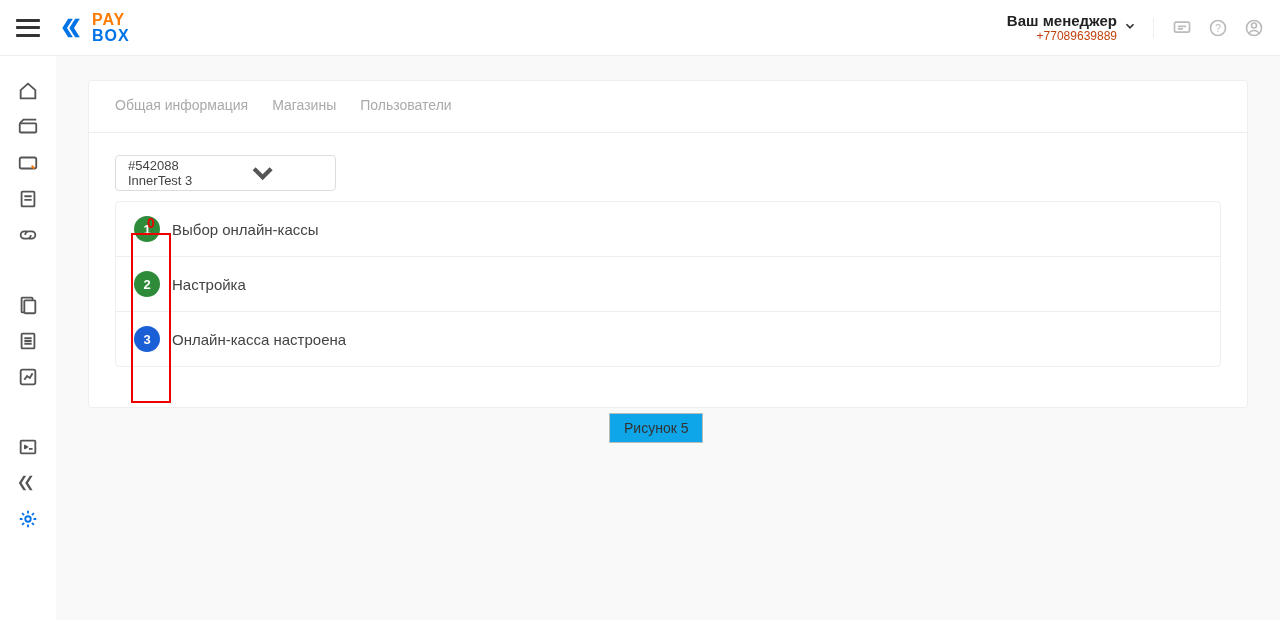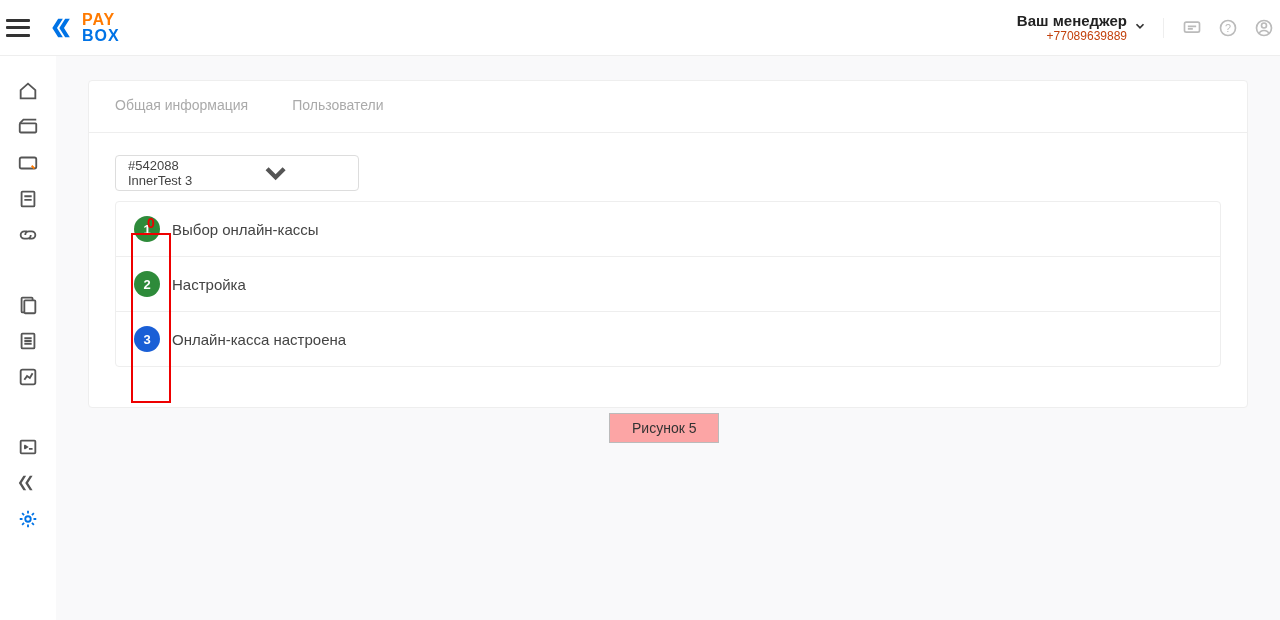--- a/index.html
+++ b/index.html
@@ -1,19 +1,19 @@
 <!DOCTYPE html>
 <html><head>
 <meta charset="utf-8">
 <style>
 * { box-sizing: border-box; margin: 0; padding: 0; }
 body { font-family: Arial, Helvetica, sans-serif; background: #fff; color: #333; width: 1280px; height: 620px; overflow: hidden; }
 
 
-.header { height: 56px; display: flex; align-items: center; padding: 0 6px; border-bottom: 1px solid #eee; }
+.header { height: 56px; display: flex; align-items: center; padding: 0 16px; border-bottom: 1px solid #eee; }
 .hamburger { width: 24px; height: 18px; display: flex; flex-direction: column; justify-content: space-between; cursor: pointer; margin-right: 20px; }
 .hamburger span { display: block; height: 3px; background: #333; border-radius: 1px; }
 .logo { display: flex; align-items: center; }
 .logo .sym { color: #0073e6; font-size: 24px; font-weight: bold; margin-right: 4px; }
 .logo-text { display: flex; flex-direction: column; line-height: 1; }
 .logo-pay { color: #ff7a00; font-weight: 800; font-size: 16px; letter-spacing: 1px; }
 .logo-box { color: #0073e6; font-weight: 800; font-size: 16px; letter-spacing: 1px; }
 .header-spacer { flex: 1; }
 .manager { text-align: right; margin-right: 6px; }
 .manager .t { font-weight: 600; font-size: 15px; color: #222; }
@@ -25,39 +25,39 @@
 
 .sidebar { position: absolute; left: 0; top: 56px; bottom: 0; width: 56px; background: #fff; display: flex; flex-direction: column; align-items: center; padding-top: 24px; gap: 14px; }
 .sidebar .sicon { width: 22px; height: 22px; color: #555; display: flex; align-items: center; justify-content: center; cursor: pointer; }
 .sidebar .gap { height: 20px; }
 .sidebar .sicon.active { color: #0073e6; }
 
 
 .main { position: absolute; left: 56px; top: 56px; right: 0; bottom: 0; background: #f9f9fa; padding: 24px 32px; }
 .page-title { font-size: 28px; font-weight: 600; color: #444; margin-bottom: 18px; }
 .card { background: #fff; border: 1px solid #eee; border-radius: 4px; }
-.tabs { display: flex; gap: 40px; padding: 0 24px; border-bottom: 1px solid #eee; }
+.tabs { display: flex; gap: 20px; padding: 0 24px; border-bottom: 1px solid #eee; }
 .tab { padding: 16px 2px; font-size: 14px; color: #aaa; cursor: pointer; border-bottom: 3px solid transparent; }
 .tab.active { color: #0073e6; border-bottom-color: #0073e6; }
 .panel { padding: 22px 26px 40px; position: relative; }
 .field-label { font-size: 12px; color: #888; margin-bottom: 6px; }
-.select { width: 244px; height: 36px; border: 1px solid #ddd; border-radius: 4px; display: flex; align-items: center; justify-content: space-between; padding: 0 12px; font-size: 13px; color: #444; cursor: pointer; margin-bottom: 10px; }
+.select { width: 221px; height: 36px; border: 1px solid #ddd; border-radius: 4px; display: flex; align-items: center; justify-content: space-between; padding: 0 12px; font-size: 13px; color: #444; cursor: pointer; margin-bottom: 10px; }
 .annot-zero { position: absolute; color: #e00; font-size: 14px; font-weight: 600; left: 58px; top: 82px; }
 .highlight-box { position: absolute; border: 2px solid #e00; left: 42px; top: 100px; width: 40px; height: 170px; pointer-events: none; }
 
 .steps-box { border: 1px solid #eee; border-radius: 4px; }
 .step-row { display: flex; align-items: center; padding: 14px 18px; border-bottom: 1px solid #eee; gap: 12px; font-size: 15px; color: #444; }
 .step-row:last-child { border-bottom: none; }
 .step-num { width: 26px; height: 26px; border-radius: 50%; color: #fff; display: flex; align-items: center; justify-content: center; font-size: 13px; font-weight: 600; }
 .step-num.green { background: #2e8b3a; }
 .step-num.blue { background: #1a5fd6; }
 
 .disable-btn { margin-top: 18px; border: 2px solid #e00; color: #444; background: #fff; padding: 12px 44px; font-size: 14px; cursor: pointer; }
 
-.fig-label { position: absolute; left: 520px; top: 280px; border: 1px solid #bbb; padding: 6px 22px; background: #fca5a5; font-size: 14px; color: #333; }
+.fig-label { position: absolute; left: 520px; top: 280px; border: 1px solid #bbb; padding: 6px 14px; background: #0ea5e9; font-size: 14px; color: #333; }
 
 svg { width: 100%; height: 100%; }
 </style>
 </head>
 <body>
 
 <div class="header">
   <div class="hamburger">
     <span></span>
       <span></span>
@@ -170,20 +170,21 @@
         <circle cx="12" cy="12" r="3" fill="none" stroke="#0073e6" stroke-width="2"></circle>
         <path d="M12 3v3M12 18v3M3 12h3M18 12h3M5.6 5.6l2.1 2.1M16.3 16.3l2.1 2.1M5.6 18.4l2.1-2.1M16.3 7.7l2.1-2.1" stroke="#0073e6" stroke-width="2"></path>
       </svg>
     </div>
 </div>
 
 <div class="main">
   <div class="card">
     <div class="tabs">
       <div class="tab">Общая информация</div>
+      <div class="tab">Магазины</div>
       <div class="tab">Пользователи</div>
     </div>
     <div class="panel">
       <div class="select">
         <span>#542088 InnerTest 3</span>
         <svg width="12" height="12" viewBox="0 0 24 24">
             <path fill="none" stroke="#555" stroke-width="3" d="M6 9l6 6 6-6"></path>
           </svg>
       </div>
 

